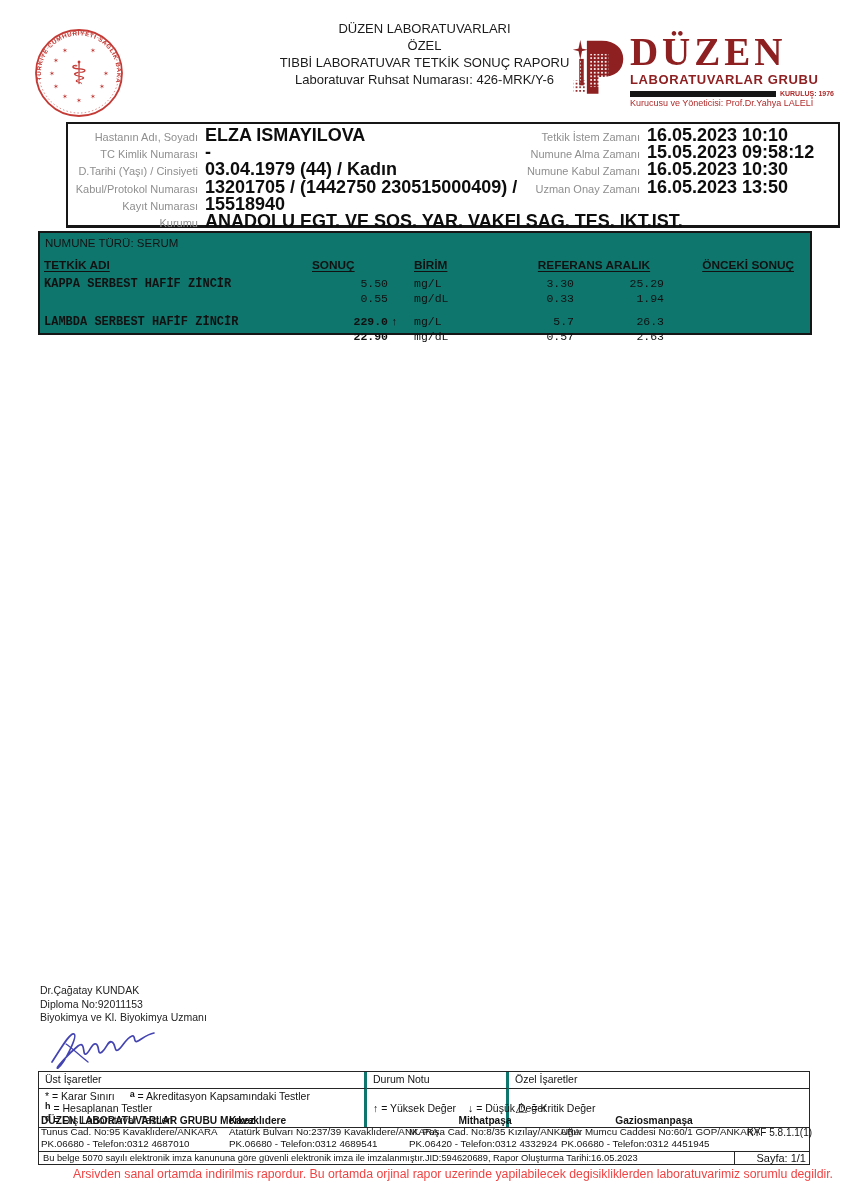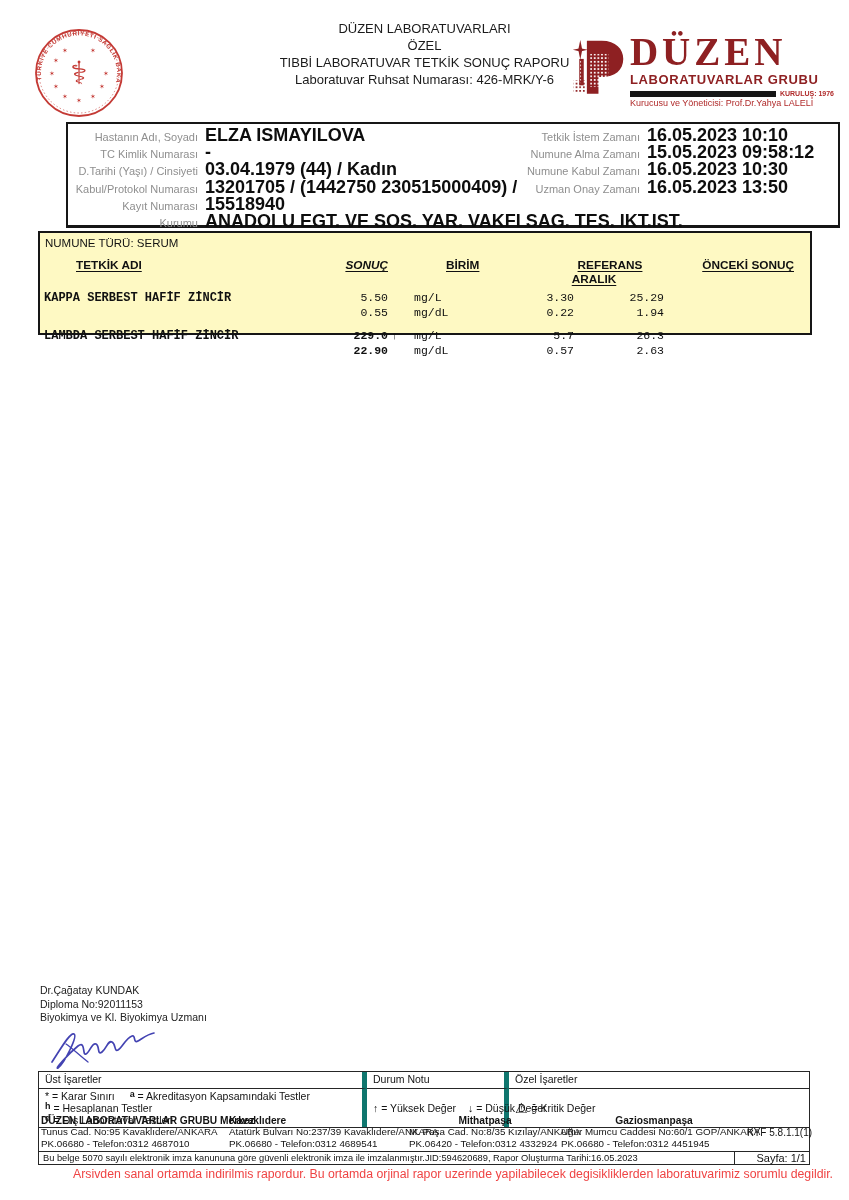--- a/index.html
+++ b/index.html
@@ -26,47 +26,47 @@
   .p-left  { position:absolute; left:6px; top:4px; }
   .p-right { position:absolute; left:430px; top:4px; }
   .p-row { display:flex; align-items:baseline; line-height:15.2px; }
   .p-label { width:124px; text-align:right; color:#8f8f8f; font-size:11px; margin-right:7px;
              white-space:nowrap; flex:none; }
   .p-label-r { width:142px; }
   .p-value { font-size:18px; font-weight:bold; color:#0d0d0d; white-space:nowrap; }
 
   
   .results-box { position:absolute; left:38px; top:231px; width:770px; height:100px;
-                 border:2px solid #161616; background:#fef9c3; }
+                 border:2px solid #161616; background:#0f766e; }
   .sample-type { position:absolute; top:4px; left:5px; font-size:11.5px; color:#131313; }
   .res-table { position:absolute; top:25px; left:4px; right:4px; }
   .res-head { display:grid; grid-template-columns:268px 76px 26px 82px 168px auto;
               font-weight:bold; font-size:11.8px; margin-bottom:5px; align-items:baseline; }
-  .res-head .u { text-decoration:underline; text-underline-offset:2px;margin-left:32px; }
-  .h-sonuc { text-align:right;font-style:italic; }
+  .res-head .u { text-decoration:underline; text-underline-offset:2px; }
+  .h-sonuc { text-align:left; }
   .h-ref { text-align:center; padding-left:28px; }
   .h-onceki { text-align:right; padding-right:12px; }
   .res-line { display:grid; grid-template-columns:268px 76px 26px 82px 78px 90px auto;
               line-height:14.6px; font-size:11.5px; align-items:baseline;font-family:Liberation Mono, monospace; }
   .col-name { font-weight:bold; font-size:12px; }
   .col-result { text-align:right; }
   .col-flag { padding-left:3px; font-size:11px; }
   .col-ref { text-align:right; }
   .gap { height:9px; }
   .bold-line .col-result, .bold-line .col-flag { font-weight:bold; }
 
   
   .sig { position:absolute; left:40px; top:984px; font-size:10.5px; line-height:13.5px; color:#222; }
   .sig-svg { position:absolute; left:42px; top:1022px; }
 
   
   .legend { position:absolute; left:38px; top:1071px; width:770px; border:1px solid #262626;
             font-size:10.5px; color:#131313; }
   .leg-row { display:grid; grid-template-columns:328px 142px auto; }
-  .leg-row > div { padding:1px 6px; border-right:5px solid #0f766e; }
+  .leg-row > div { padding:1px 6px; border-right:3px solid #0f766e; }
   .leg-row > div:last-child { border-right:none; }
   .leg-head > div { border-bottom:1px solid #262626; height:14px; }
   .leg-body > div { min-height:26px; }
   .leg-item { margin-right:12px; white-space:nowrap; }
   .leg-sup { font-size:9px; position:relative; top:-3px; font-weight:bold; }
   .leg-mid { display:flex; align-items:center; }
   .warn-icon { font-size:14px; margin-right:4px; }
 
   
   .footer { position:absolute; left:38px; top:1114px; width:770px; border:1px solid #262626;
@@ -221,21 +221,21 @@
         <div class="col-unit">mg/L</div>
         <div class="col-ref">3.30</div>
         <div class="col-ref">25.29</div>
         <div></div>
       </div>
       <div class="res-line">
         <div></div>
         <div class="col-result">0.55</div>
         <div class="col-flag"></div>
         <div class="col-unit">mg/dL</div>
-        <div class="col-ref">0.22</div>
+        <div class="col-ref">0.33</div>
         <div class="col-ref">1.94</div>
         <div></div>
       </div>
 
       <div class="gap"></div>
 
       <div class="res-line bold-line">
         <div class="col-name">LAMBDA SERBEST HAFİF ZİNCİR</div>
         <div class="col-result">229.0</div>
         <div class="col-flag">↑</div>

